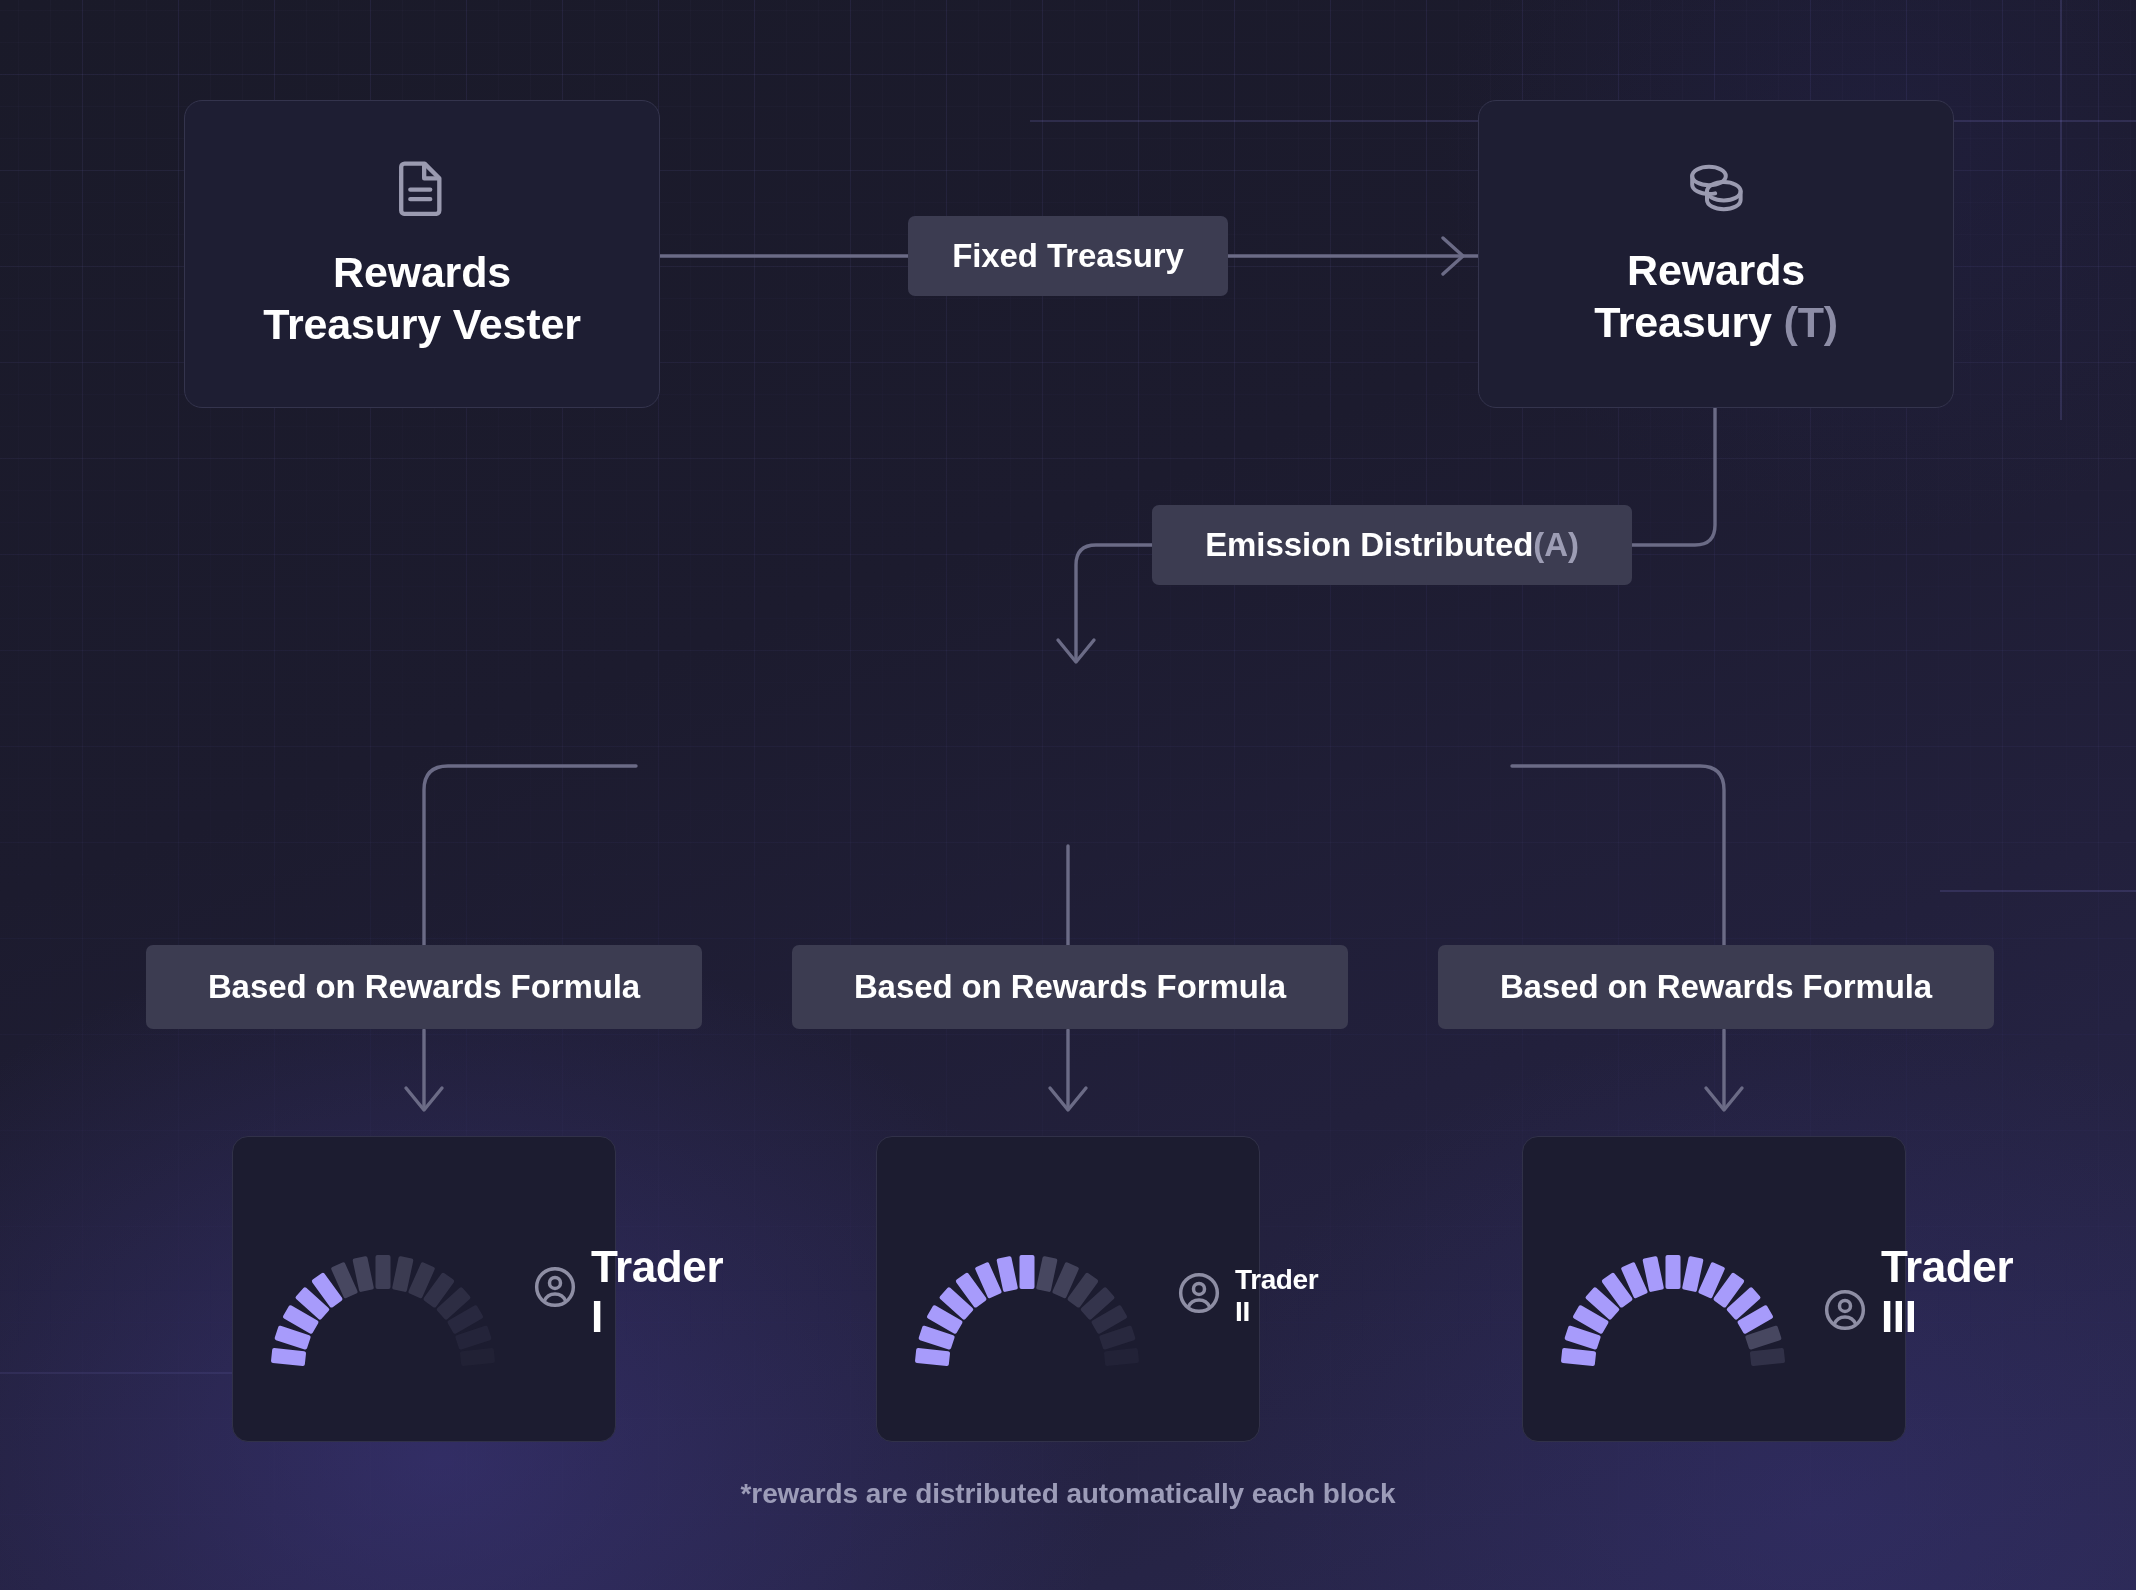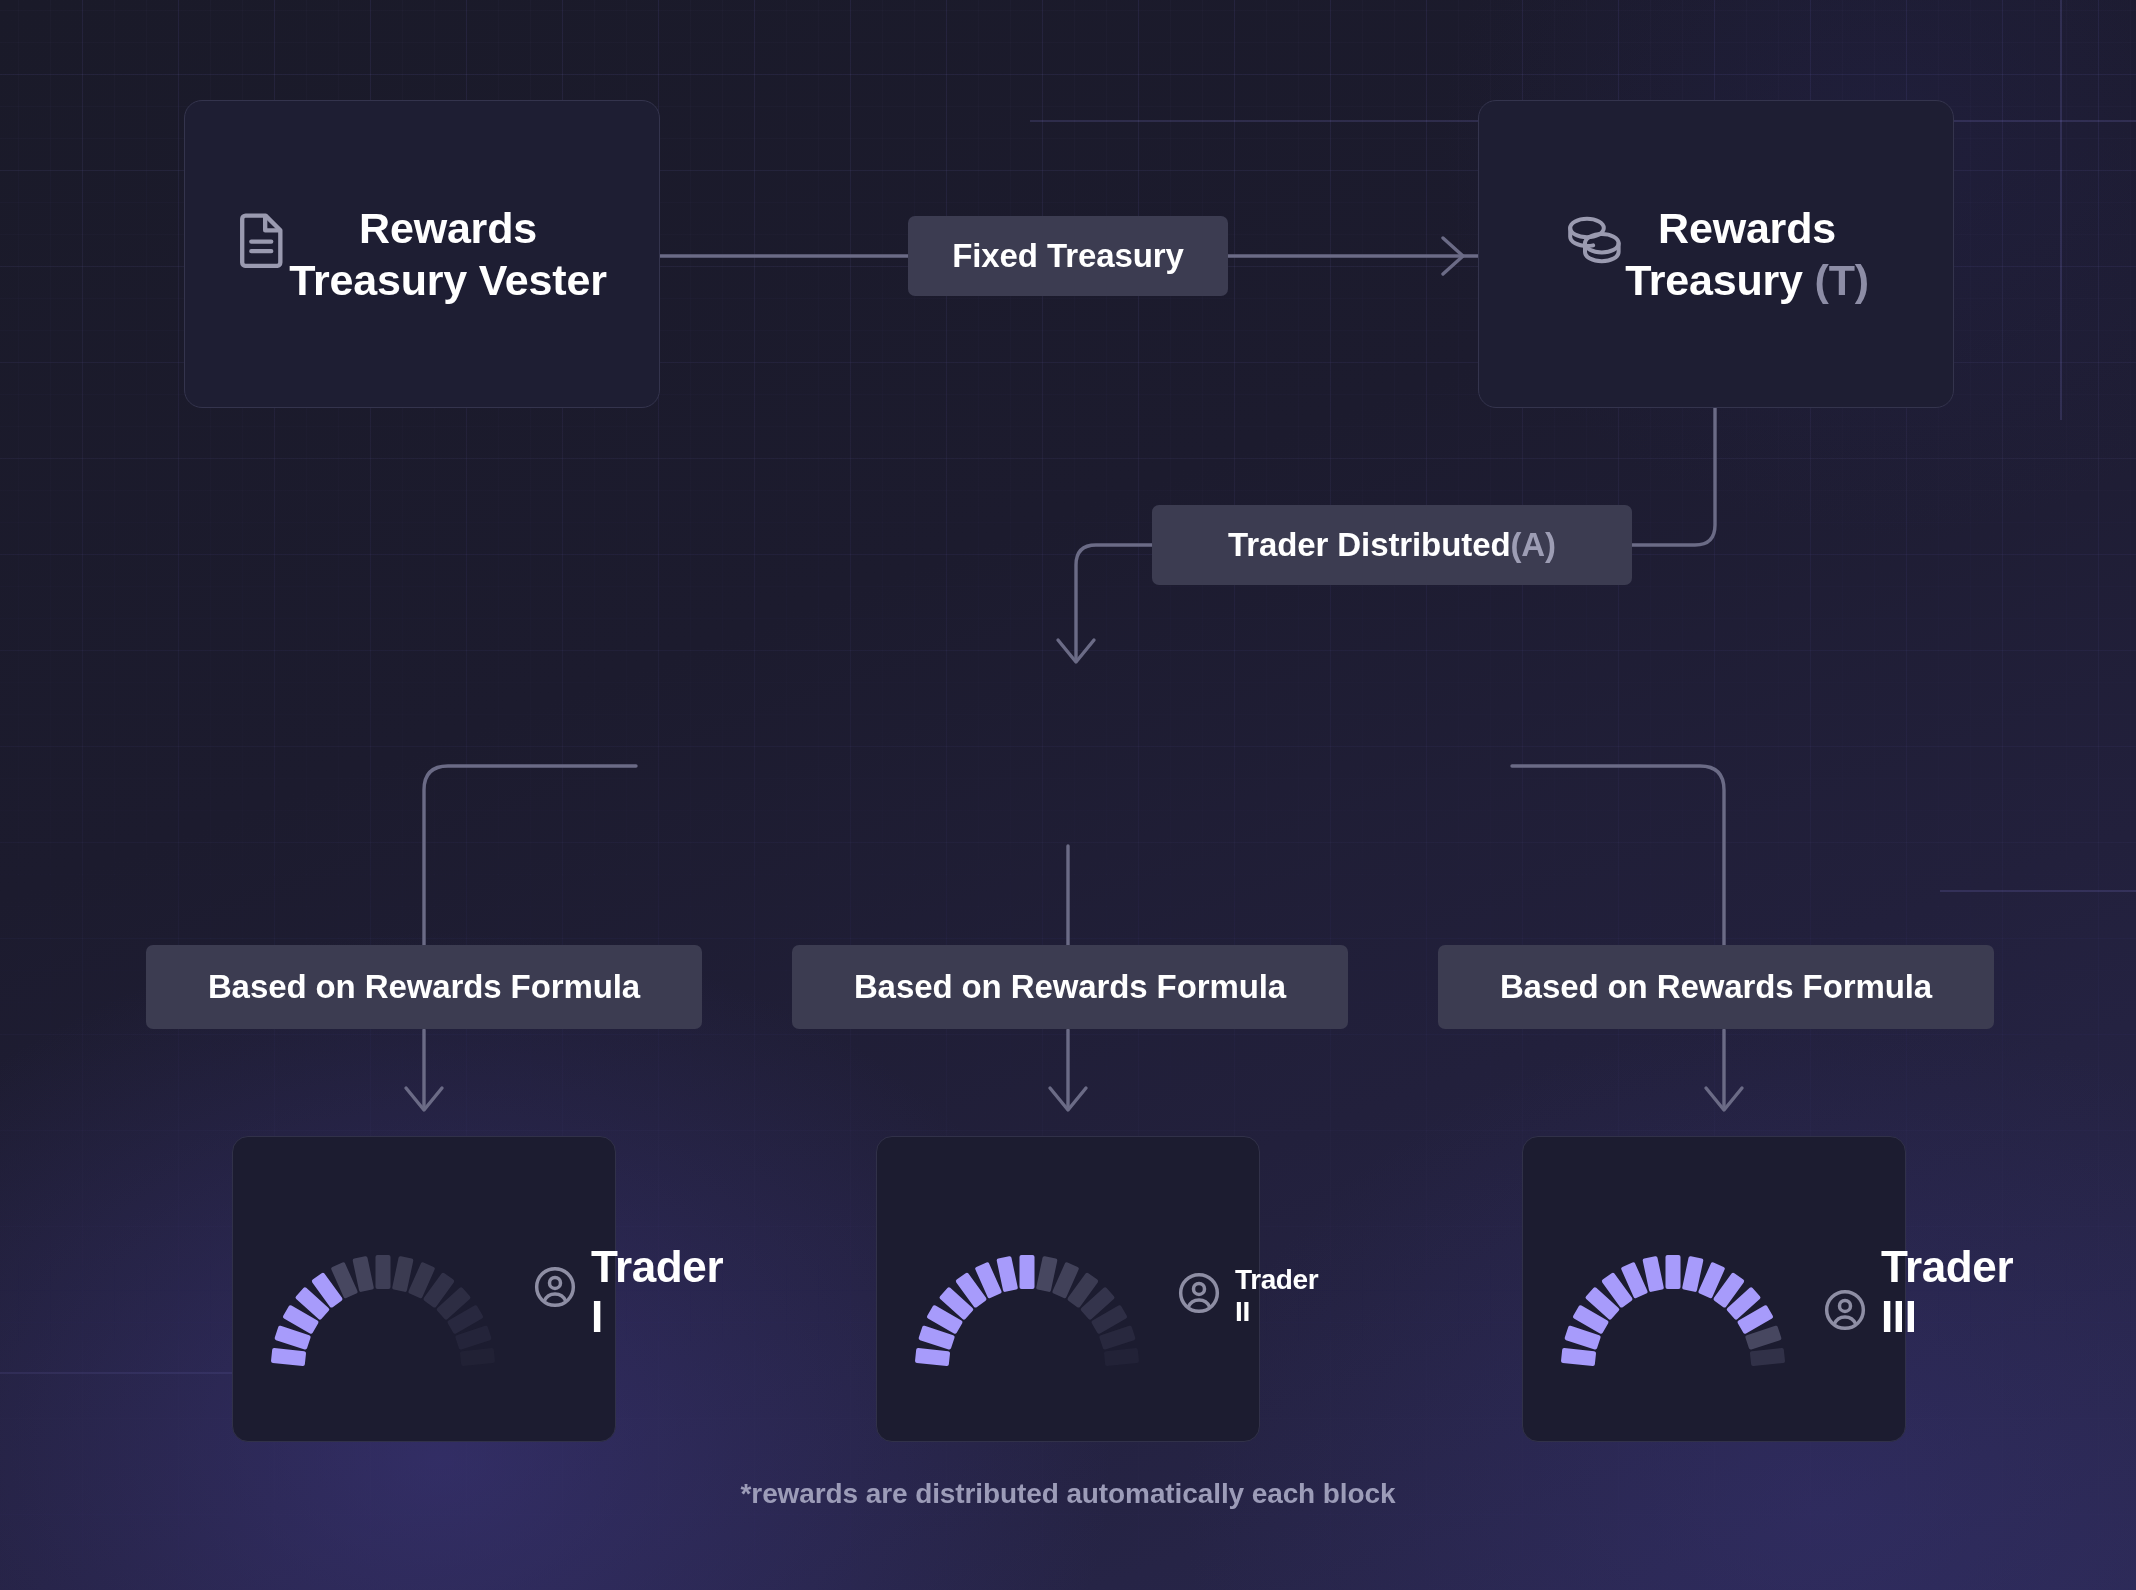--- a/index.html
+++ b/index.html
@@ -47,21 +47,21 @@
   .accent-line{position:absolute;background:rgba(150,145,245,.16);pointer-events:none;}
 
   svg.wires{position:absolute;inset:0;width:2136px;height:1590px;pointer-events:none;}
 
   .card{
     position:absolute;
     background:#1e1e33;
     border:1.5px solid #34344d;
     border-radius:18px;
     box-sizing:border-box;
-    display:flex;flex-direction:row;align-items:center;justify-content:center;
+    display:flex;flex-direction:column;align-items:center;justify-content:center;
   }
   .card-title{
     color:#ffffff;font-weight:700;letter-spacing:-.2px;text-align:center;line-height:1.22;
   }
   .dim{color:#8d8da6;font-weight:700;}
 
   .chip{
     position:absolute;
     background:#3c3c51;
     border-radius:7px;
@@ -175,21 +175,21 @@
         <span>Treasury </span><span class="dim">(T)</span>
       </div>
     </div>
   </div>
 
   <div class="chip" style="left:908px;top:216px;width:320px;height:80px;font-size:33px;">
     <span>Fixed Treasury</span>
   </div>
 
   <div class="chip" style="left:1152px;top:505px;width:480px;height:80px;font-size:33px;">
-    <span>Trader Distributed </span>
+    <span>Emission Distributed </span>
       <span class="dim">(A)</span>
   </div>
 
   <div class="chip" style="left:146px;top:945px;width:556px;height:84px;font-size:33px;">
     <span>Based on Rewards Formula</span>
   </div>
 
   <div class="chip" style="left:792px;top:945px;width:556px;height:84px;font-size:33px;">
     <span>Based on Rewards Formula</span>
   </div>

